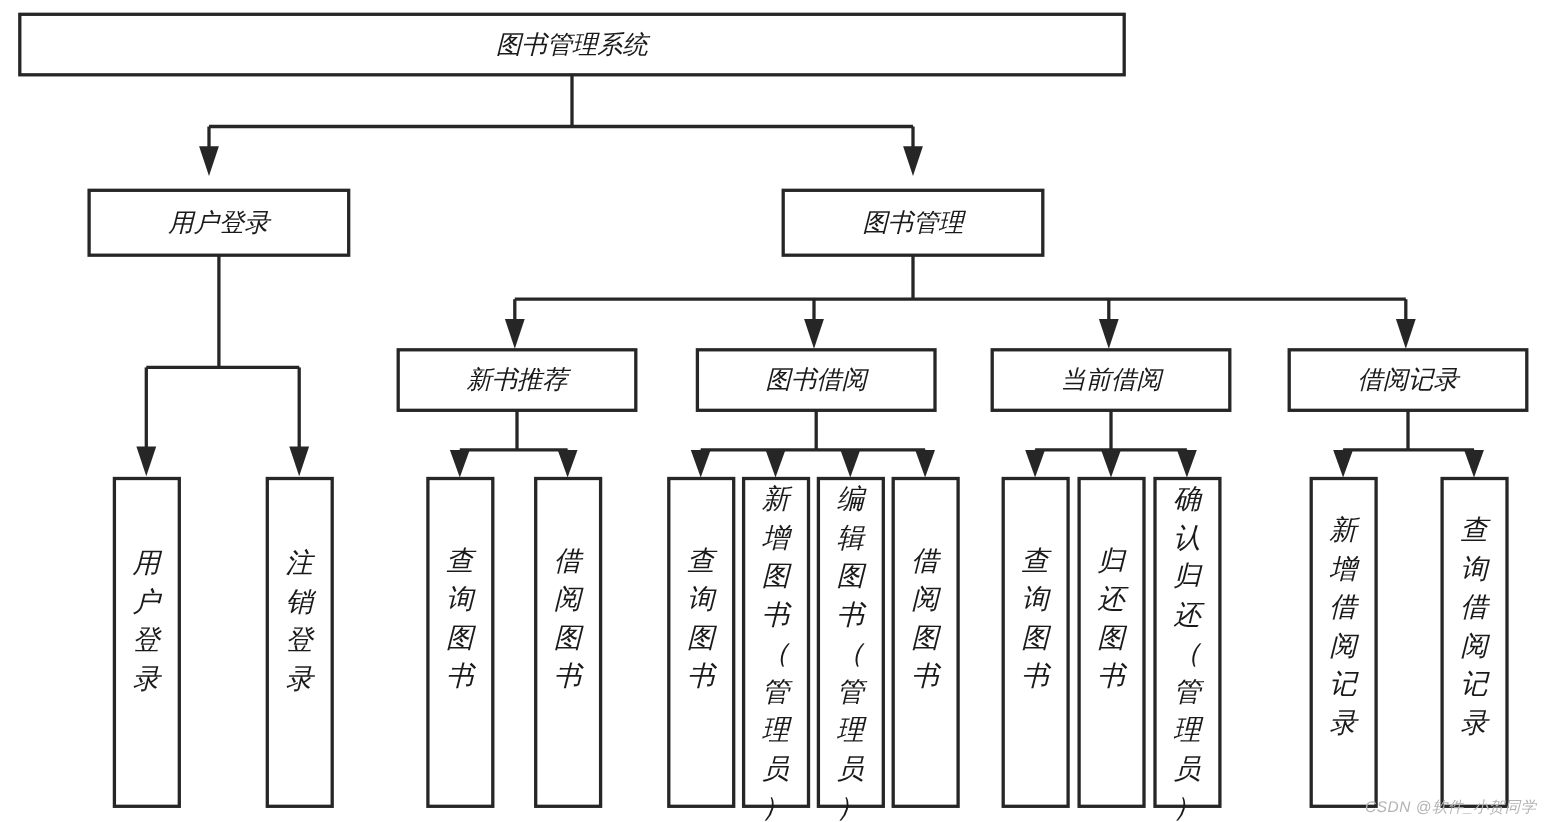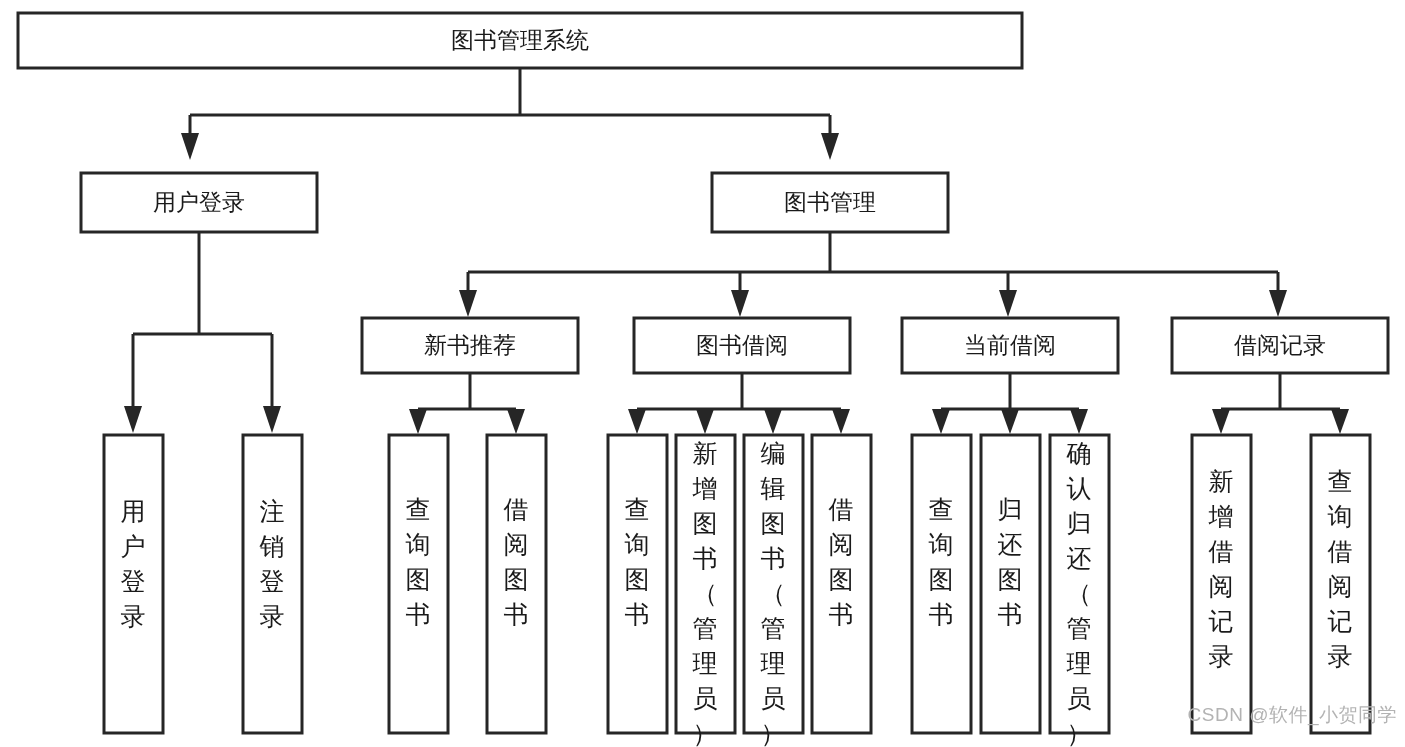--- a/index.html
+++ b/index.html
@@ -12,20 +12,21 @@
     height: 747px;
     font-family: "Liberation Sans", "DejaVu Sans", sans-serif;
     overflow: hidden;
     position: relative;
   }
   #diagram-root {
     position: absolute;
     left: 0; top: 0;
     width: 1405px;
     height: 747px;
+    font-style: italic;
   }
   svg.diagram {
     display: block;
     width: 1405px;
     height: 747px;
   }
   .node-box {
     fill: #ffffff;
     stroke: #262626;
     stroke-width: 3;
@@ -51,23 +52,23 @@
   .node-label-v {
     font-family: "Liberation Sans", "DejaVu Sans", sans-serif;
     font-size: 25px;
     fill: #1a1a1a;
     text-anchor: middle;
     white-space: pre;
   }
   .watermark {
     position: absolute;
     right: 8px;
-    bottom: 19px;
-    font-family: "Liberation Sans", "DejaVu Sans", sans-serif;
-    font-size: 19px;
+    bottom: 4px;
+    font-family: "Liberation Sans", "DejaVu Sans", sans-serif;
+    font-size: 14px;
     color: #b3b3b3;
     letter-spacing: 0.5px;
     user-select: none;
     pointer-events: none;
     white-space: pre;
   }
 </style>
 </head>
 <body>
 

